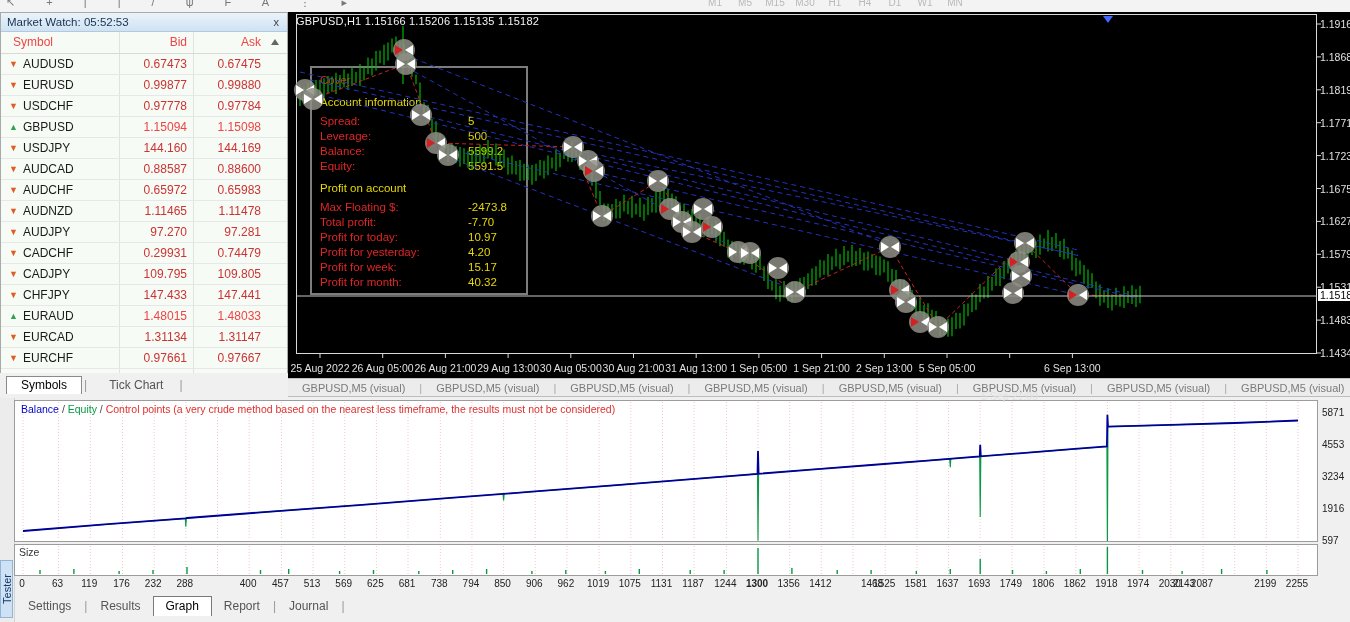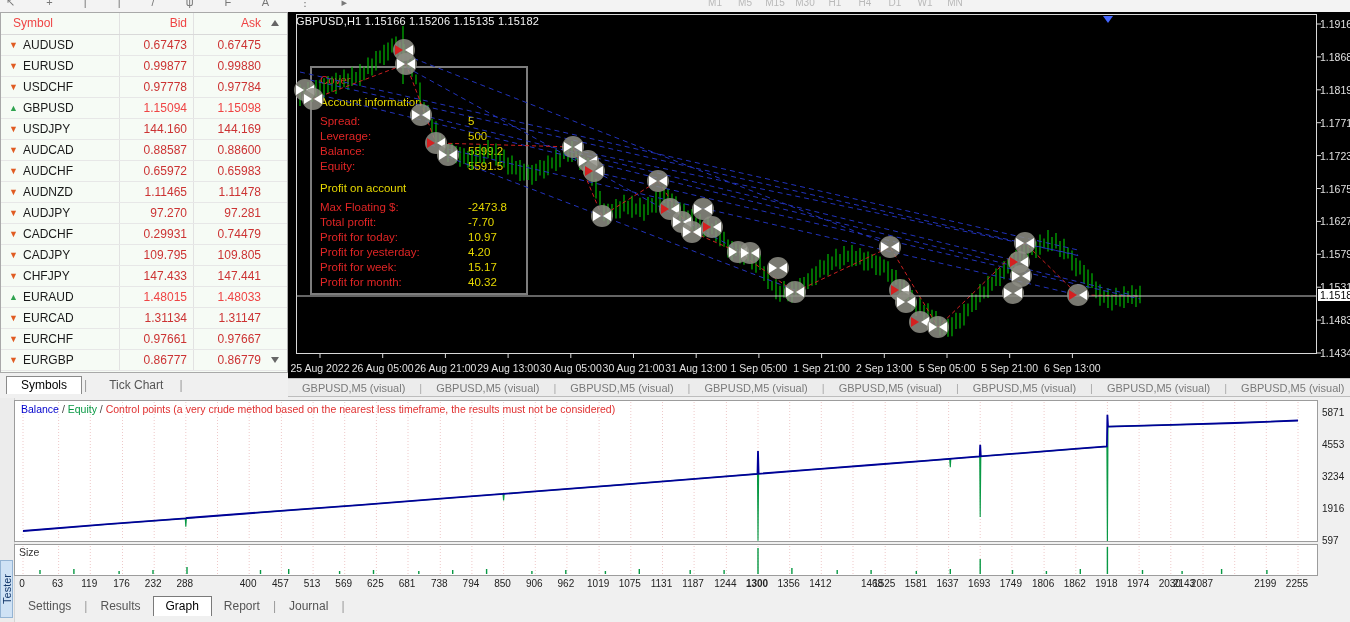--- a/index.html
+++ b/index.html
@@ -91,20 +91,24 @@
 <body>
 
 <div id="screen">
 
   <div id="toolbar">
     <div class="tgrp">↖ + | | / ψ F A ⋮ ▸</div>
     <div class="tfs"><span>M1</span><span>M5</span><span>M15</span><span>M30</span><span>H1</span><span>H4</span><span>D1</span><span>W1</span><span>MN</span></div>
   </div>
 
   <div id="market-watch">
+    <div class="mw-title">
+      <span class="ttl">Market Watch: 05:52:53</span>
+      <span class="mw-close">x</span>
+    </div>
     <div class="mw-head">
       <span class="c-sym">Symbol</span>
       <span class="c-bid">Bid</span>
       <span class="c-ask">Ask</span>
       <span class="c-scr">
           <i class="tri tri-up"></i>
         </span>
     </div>
     <div id="mw-body">
         <div class="mw-row dir-down">
@@ -743,21 +747,21 @@
         <span style="left: 94.7px;">26 Aug 05:00</span>
         <span style="left: 157.4px;">26 Aug 21:00</span>
         <span style="left: 220.1px;">29 Aug 13:00</span>
         <span style="left: 282.8px;">30 Aug 05:00</span>
         <span style="left: 345.5px;">30 Aug 21:00</span>
         <span style="left: 408.2px;">31 Aug 13:00</span>
         <span style="left: 470.9px;">1 Sep 05:00</span>
         <span style="left: 533.6px;">1 Sep 21:00</span>
         <span style="left: 596.3px;">2 Sep 13:00</span>
         <span style="left: 659px;">5 Sep 05:00</span>
-        <span style="left: 721.7px;">5 Sep 21:00</span>
+        <span style="left: 721.7px; margin-top: 28px;">5 Sep 21:00</span>
         <span style="left: 784.4px;">6 Sep 13:00</span>
       </div>
   </div>
 
   <div id="chart-tabs">
       <span class="ctab">GBPUSD,M5 (visual)</span>
       <span class="cdiv">|</span>
       <span class="ctab">GBPUSD,M5 (visual)</span>
       <span class="cdiv">|</span>
       <span class="ctab">GBPUSD,M5 (visual)</span>

